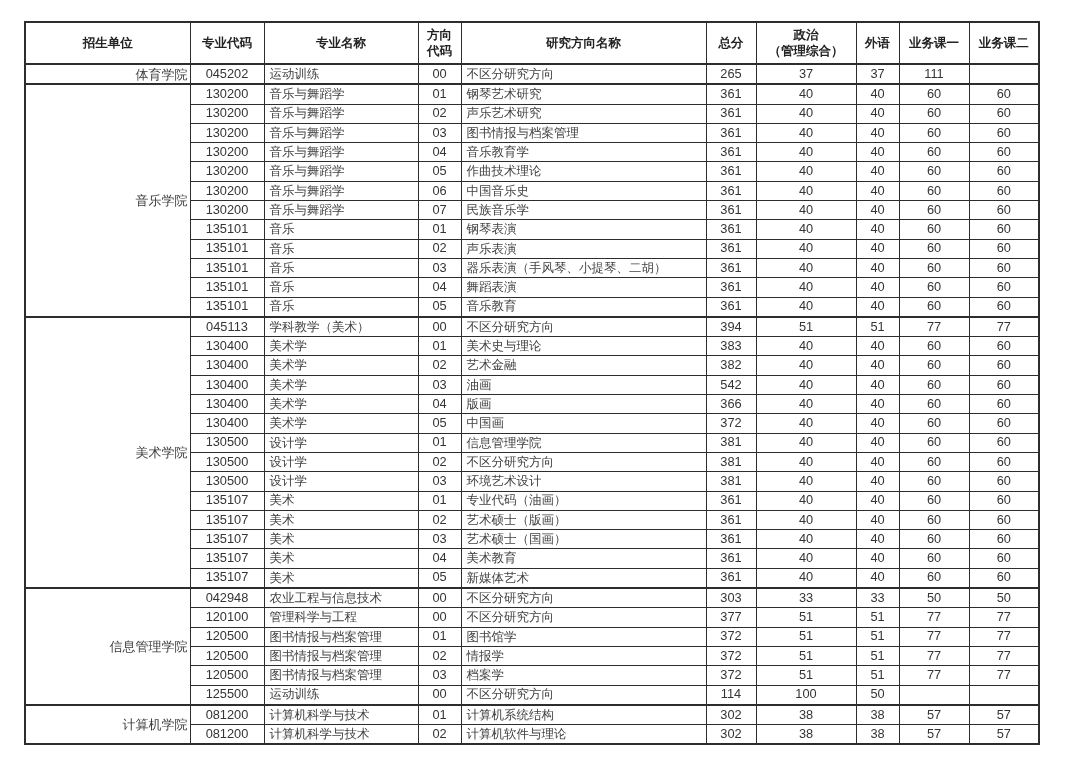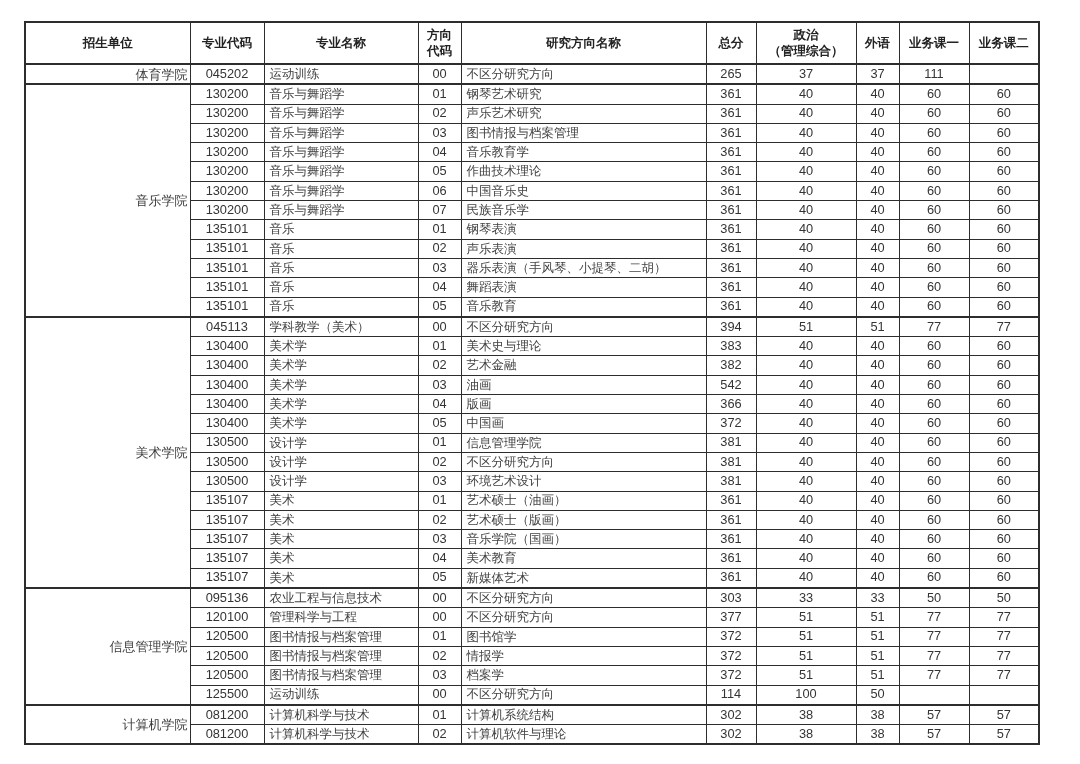--- a/index.html
+++ b/index.html
@@ -336,21 +336,21 @@
           <td class="center num">381</td>
           <td class="center num">40</td>
           <td class="center num">40</td>
           <td class="center num">60</td>
           <td class="center num">60</td>
         </tr>
         <tr>
           <td class="center num">135107</td>
           <td class="left">美术</td>
           <td class="center num">01</td>
-          <td class="left">艺术硕士（油画）</td>
+          <td class="left">专业代码（油画）</td>
           <td class="center num">361</td>
           <td class="center num">40</td>
           <td class="center num">40</td>
           <td class="center num">60</td>
           <td class="center num">60</td>
         </tr>
         <tr>
           <td class="center num">135107</td>
           <td class="left">美术</td>
           <td class="center num">02</td>
@@ -358,21 +358,21 @@
           <td class="center num">361</td>
           <td class="center num">40</td>
           <td class="center num">40</td>
           <td class="center num">60</td>
           <td class="center num">60</td>
         </tr>
         <tr>
           <td class="center num">135107</td>
           <td class="left">美术</td>
           <td class="center num">03</td>
-          <td class="left">音乐学院（国画）</td>
+          <td class="left">艺术硕士（国画）</td>
           <td class="center num">361</td>
           <td class="center num">40</td>
           <td class="center num">40</td>
           <td class="center num">60</td>
           <td class="center num">60</td>
         </tr>
         <tr>
           <td class="center num">135107</td>
           <td class="left">美术</td>
           <td class="center num">04</td>
@@ -389,21 +389,21 @@
           <td class="center num">05</td>
           <td class="left">新媒体艺术</td>
           <td class="center num">361</td>
           <td class="center num">40</td>
           <td class="center num">40</td>
           <td class="center num">60</td>
           <td class="center num">60</td>
         </tr>
         <tr class="group-start">
           <td class="unit-cell" rowspan="6">信息管理学院</td>
-          <td class="center num">095136</td>
+          <td class="center num">042948</td>
           <td class="left">农业工程与信息技术</td>
           <td class="center num">00</td>
           <td class="left">不区分研究方向</td>
           <td class="center num">303</td>
           <td class="center num">33</td>
           <td class="center num">33</td>
           <td class="center num">50</td>
           <td class="center num">50</td>
         </tr>
         <tr>

